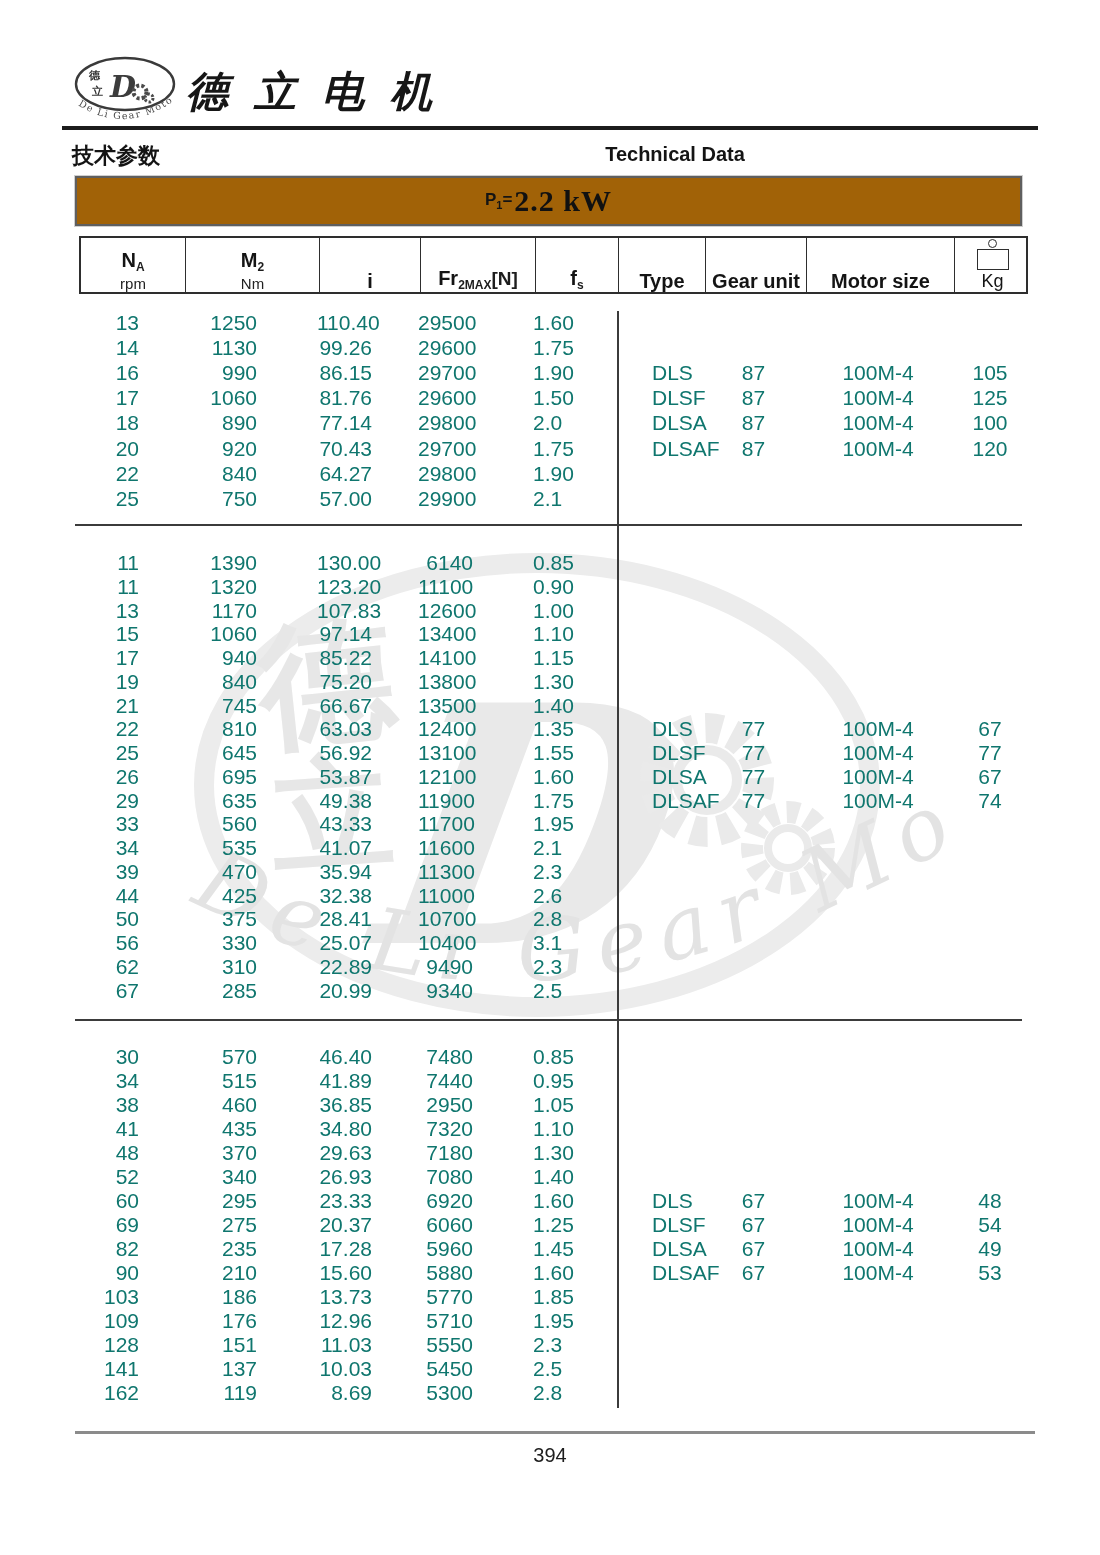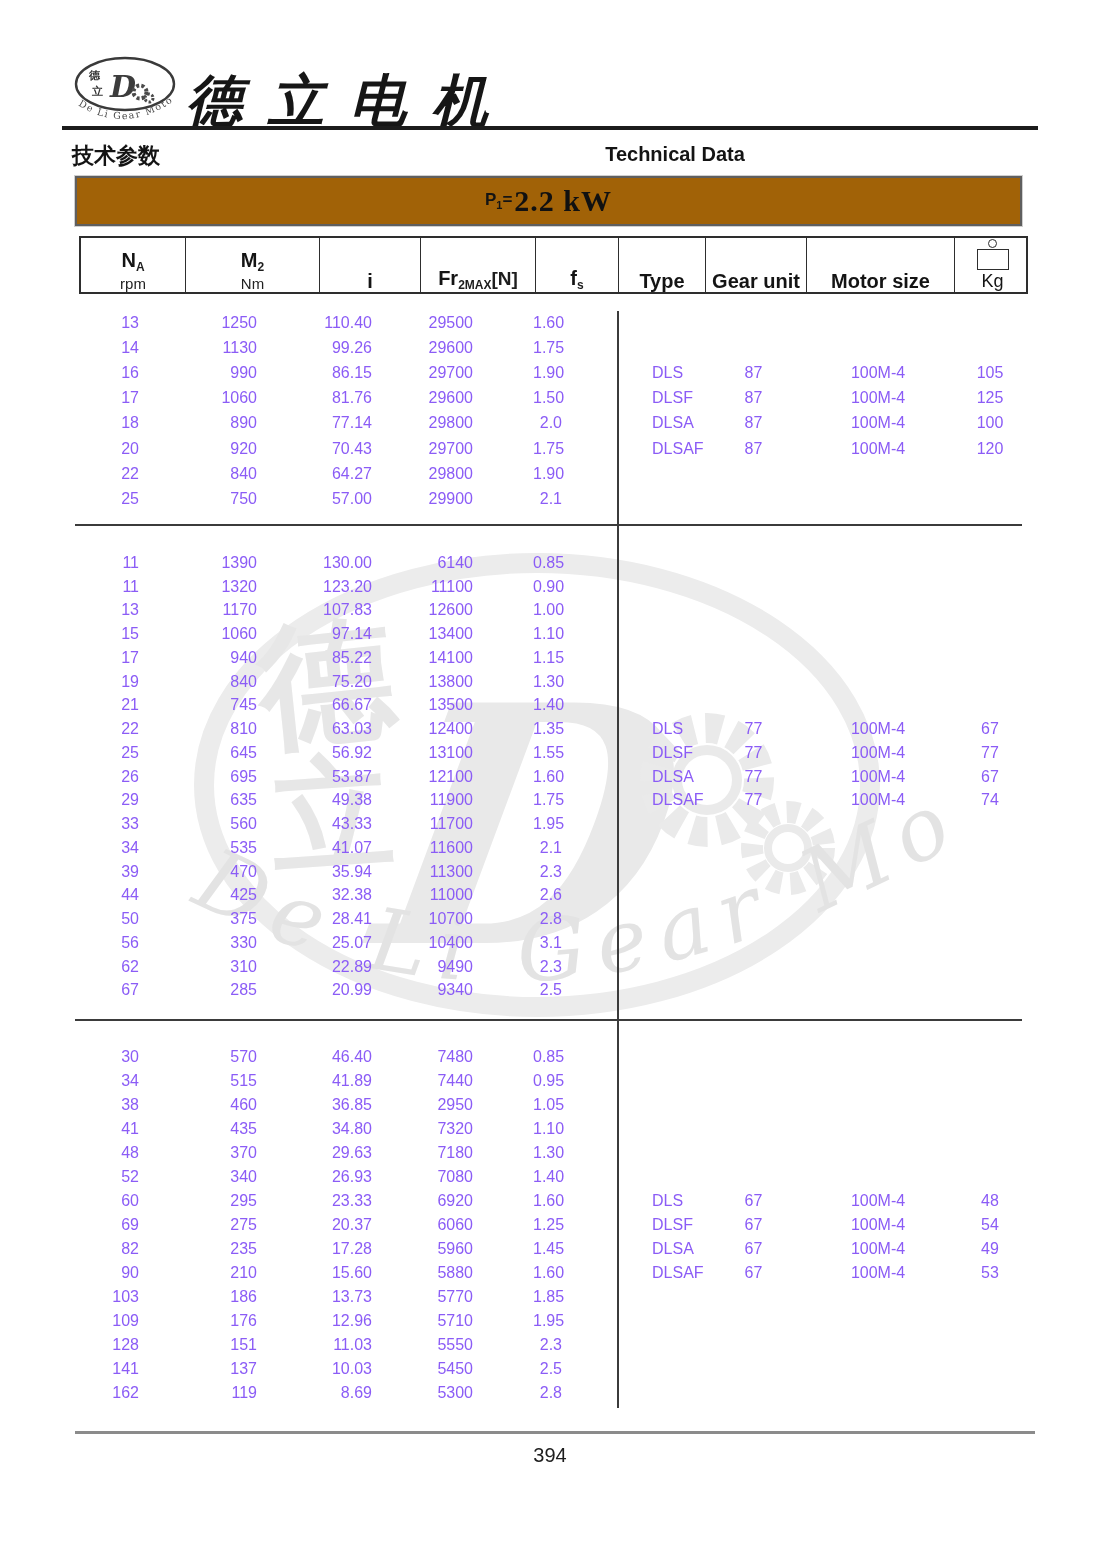--- a/index.html
+++ b/index.html
@@ -16,21 +16,21 @@
   .wm-cn     { font-family:"DejaVu Serif", serif; font-weight:bold; fill:#e7e7e7; }
   .wm-d      { font-family:"DejaVu Serif", serif; font-weight:bold; font-style:italic; fill:#e9e9e9; }
   .wm-gear-t { fill:none; stroke:#eaeaea; }
   .wm-arc-t  { font-family:"DejaVu Serif", serif; font-style:italic; font-size:86px; letter-spacing:14px; fill:#e3e3e3; }
 
   
   .logo-wrap { position:absolute; left:72px; top:55px; width:110px; height:78px; }
   .brand-name{
     position:absolute; left:186px; top:64px; width:520px;
     font-family:"DejaVu Serif", serif; font-weight:bold; font-style:italic;
-    font-size:56px; letter-spacing:26px; color:#161616; white-space:nowrap;
+    font-size:42px; letter-spacing:26px; color:#161616; white-space:nowrap;
   }
   .top-rule  { position:absolute; left:62px; top:126px; width:976px; height:4px; background:#1c1c1c; }
 
   .section-cn{ position:absolute; left:72px;  top:141px; font-size:22px; font-weight:bold; color:#141414; }
   .section-en{ position:absolute; left:525px; top:143px; width:300px; text-align:center;
                font-size:20px; font-weight:bold; color:#141414; }
 
   
   .power-box {
     position:absolute; left:75px; top:176px; width:947px; height:50px;
@@ -57,21 +57,21 @@
   .kg-circle { width:9px; height:9px; border:1.5px solid #2e2e2e; border-radius:50%; margin-bottom:1px; }
   .kg-rect   { width:32px; height:21px; border:1.8px solid #2e2e2e; margin-bottom:2px; }
   .kg-label  { font-size:18px; color:#141414; }
 
   
   .block { position:absolute; left:79px; width:949px; }
   .block0 { top:310px; }  .block0 .row { height:25.2px; }
   .block1 { top:551px; }  .block1 .row { height:23.75px; }
   .block2 { top:1045px; } .block2 .row { height:24px; }
   .row { display:grid; grid-template-columns:104px 134px 101px 115px 83px 87px 101px 148px 76px;
-         align-items:center; font-size:16px; color:#8b5cf6; }
+         align-items:center; font-size:21px; color:#0f766e; }
   .c0 { text-align:right; padding-right:44px; }
   .c1 { text-align:right; padding-right:60px; }
   .c2 { text-align:right; padding-right:46px; }
   .c3 { text-align:right; padding-right:60px; }
   .c4 { text-align:right; padding-right:54px; }
   .c5 { text-align:left;  padding-left:36px; }
   .c6 { text-align:center; }
   .c7 { text-align:center; }
   .c8 { text-align:center; }
 

